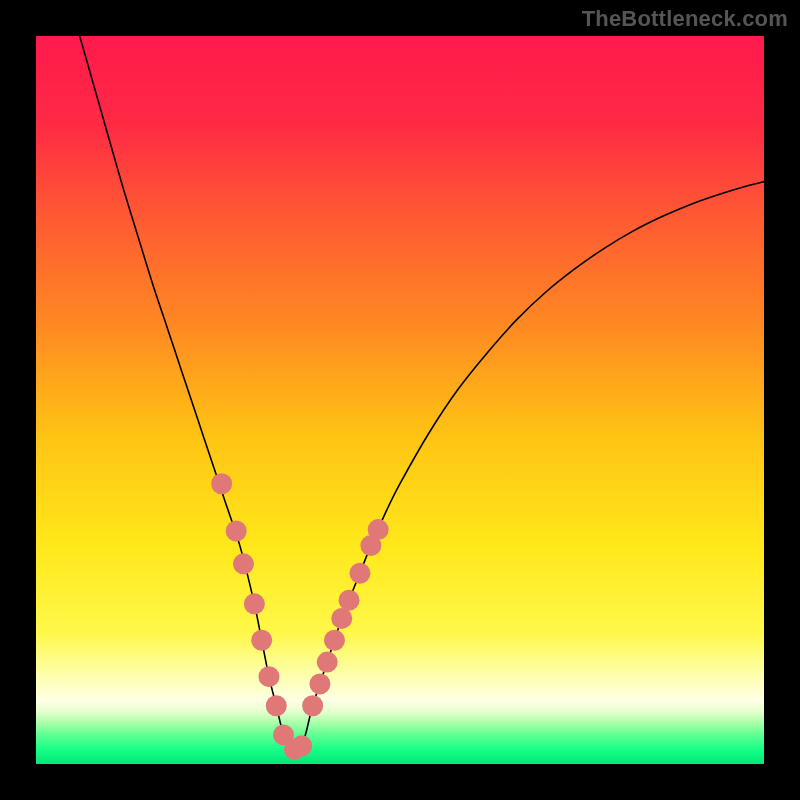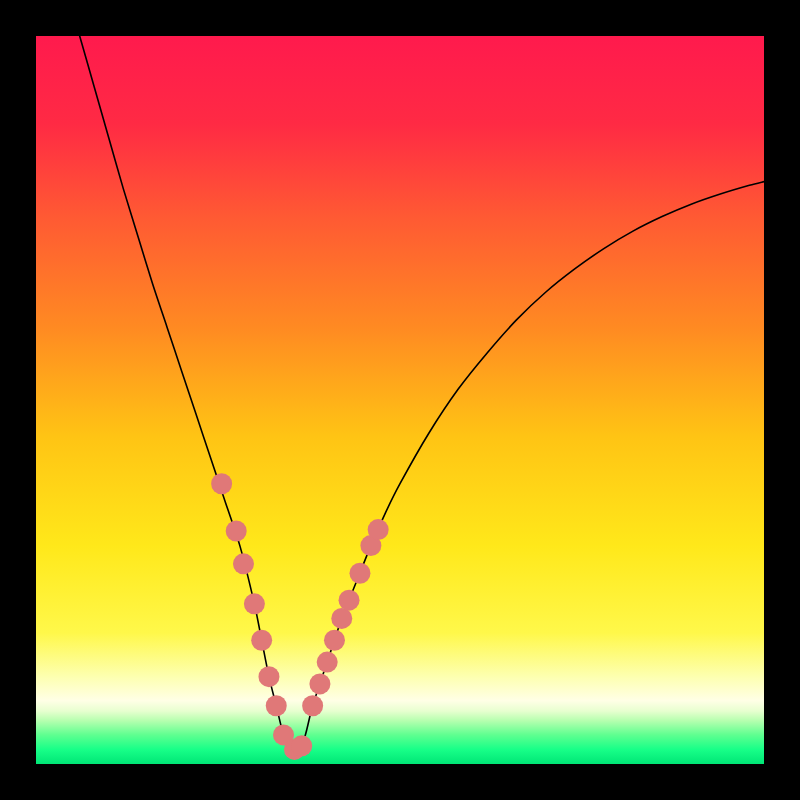--- a/index.html
+++ b/index.html
@@ -45,20 +45,21 @@
     font-weight: 600;
     color: #555;
     letter-spacing: 0.2px;
     user-select: none;
   }
 </style>
 </head>
 <body>
 
 <div class="outer">
+  <div class="watermark">TheBottleneck.com</div>
 
   <div class="plot-area">
     <svg class="gradient" viewBox="0 0 728 728" preserveAspectRatio="none">
       <defs>
         <linearGradient id="bg-grad" x1="0" y1="0" x2="0" y2="1">
             <stop offset="0.00%" stop-color="#ff1a4d"></stop>
             <stop offset="12.00%" stop-color="#ff2a44"></stop>
             <stop offset="25.00%" stop-color="#ff5a33"></stop>
             <stop offset="40.00%" stop-color="#ff8a22"></stop>
             <stop offset="55.00%" stop-color="#ffc414"></stop>

